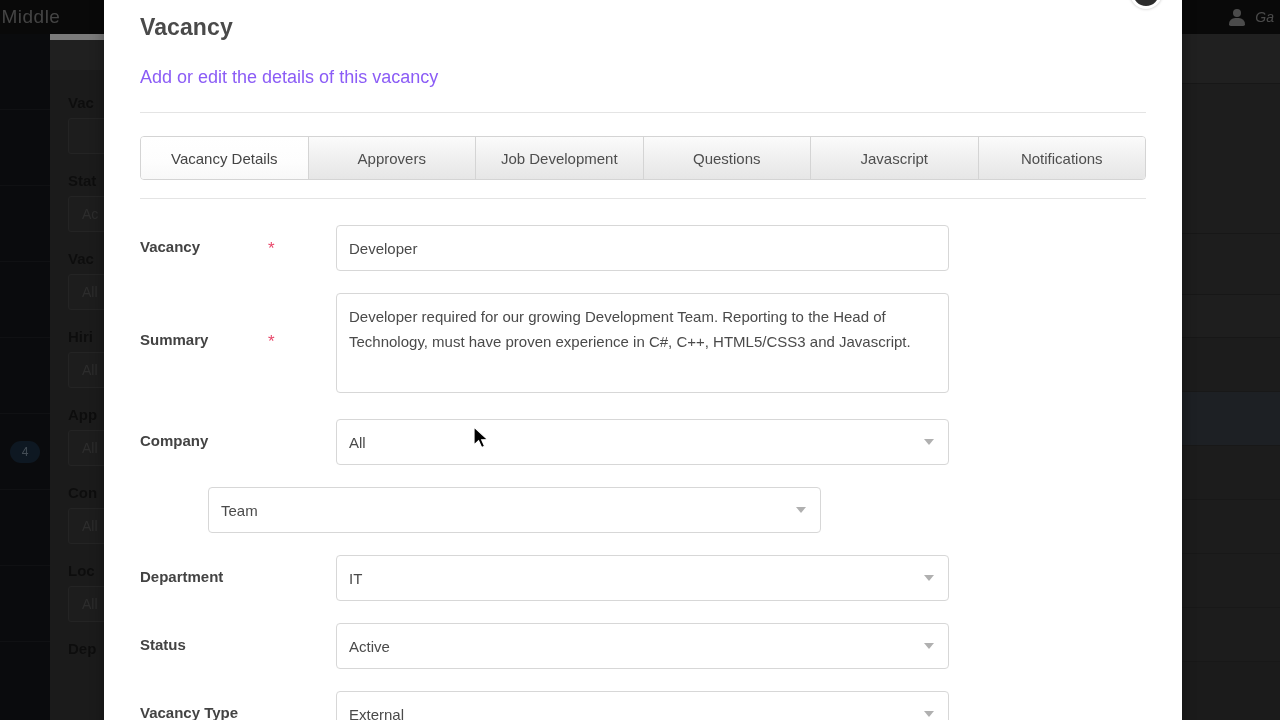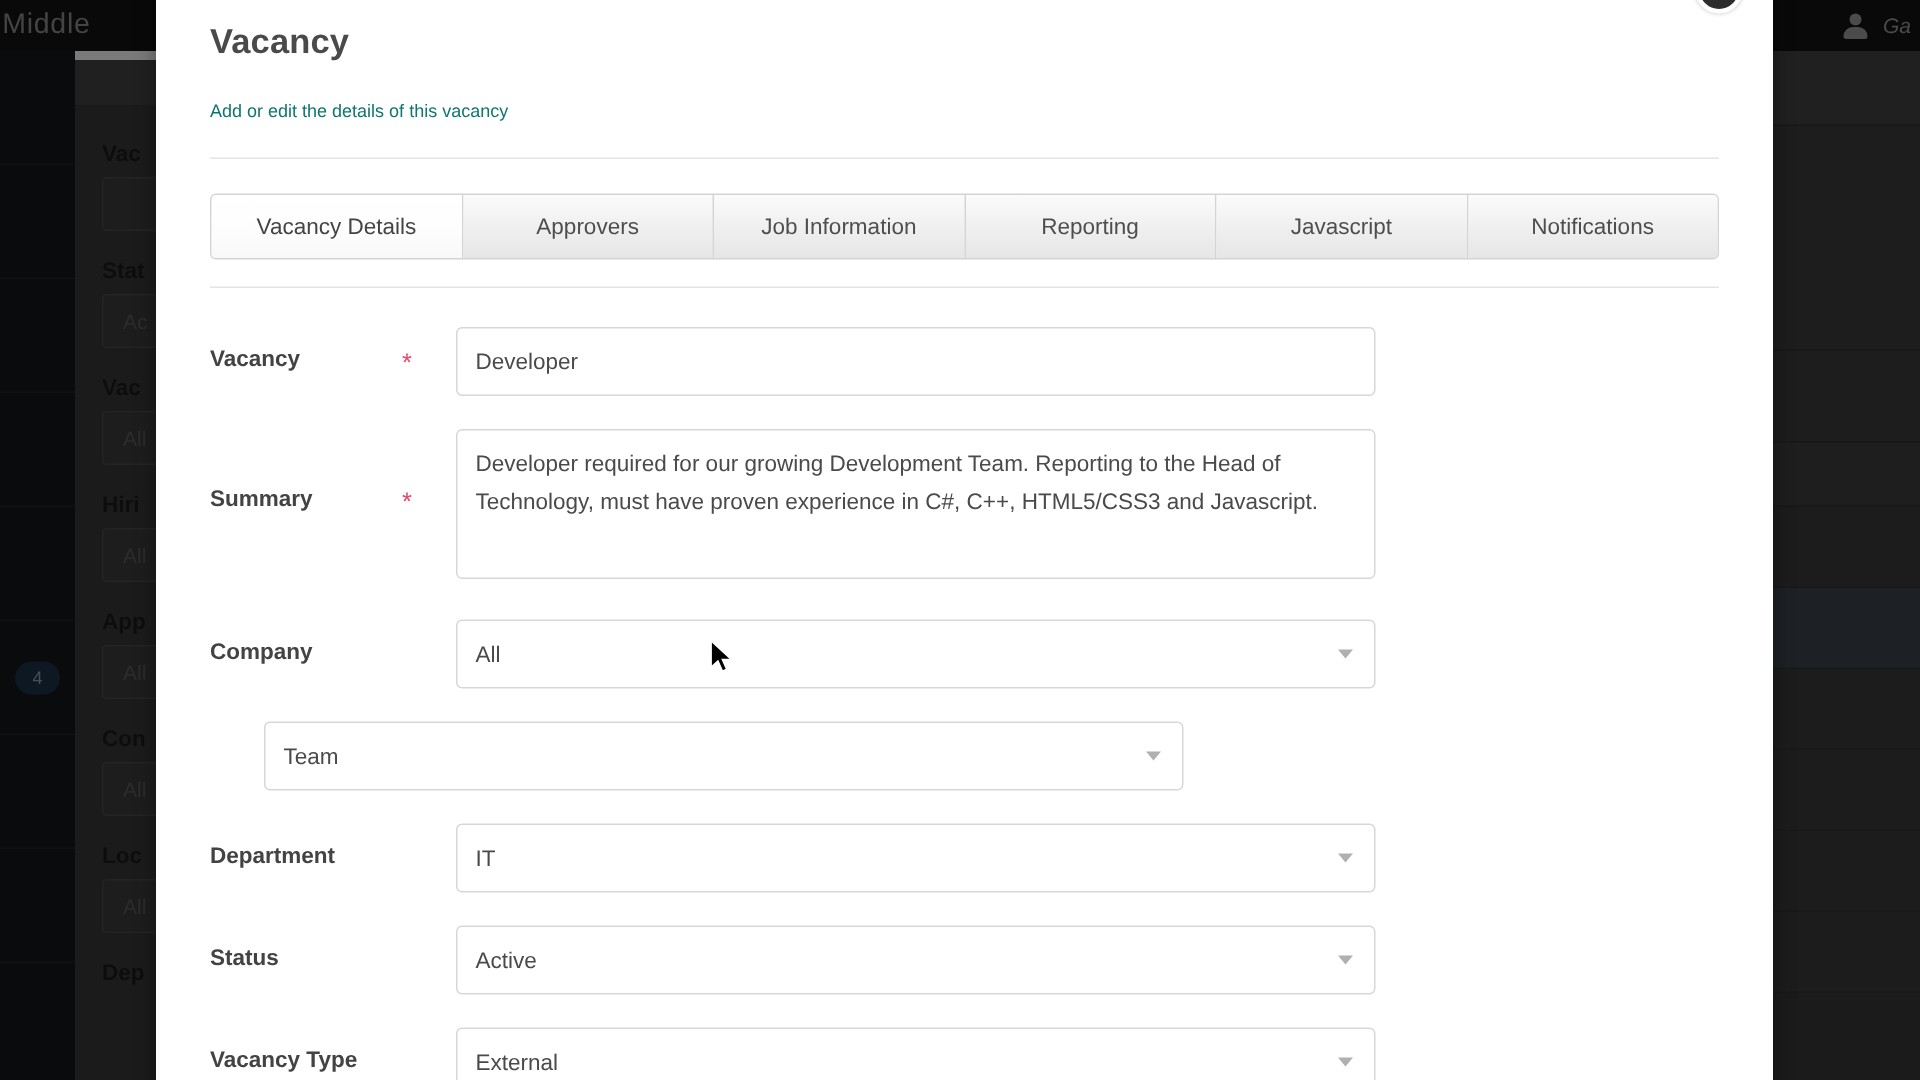--- a/index.html
+++ b/index.html
@@ -115,21 +115,21 @@
     background: #ffffff;
     border-radius: 6px;
     box-shadow: 0 3px 14px rgba(0,0,0,0.35);
     overflow: hidden;
   }
   .modal-inner { padding: 32px 36px 0 36px; }
   .modal-title {
     font-size: 23px; font-weight: bold; color: #4a4a4a; letter-spacing: .1px;
   }
   .modal-subtitle {
-    margin-top: 26px; font-size: 12px; color: #0f766e;
+    margin-top: 26px; font-size: 18px; color: #8b5cf6;
   }
   .modal-hr { margin-top: 24px; border-top: 1px solid #e4e4e4; }
 
   .close-btn {
     position: absolute; top: -5px; right: 20px;
     width: 32px; height: 32px; border-radius: 50%;
     background: #2c2c2c;
     border: 3px solid #ffffff;
     display: flex; align-items: center; justify-content: center;
     cursor: pointer;
@@ -162,21 +162,21 @@
   .form-row { display: flex; margin-bottom: 22px; }
   .form-label {
     width: 128px; flex: none;
     font-size: 15px; font-weight: bold; color: #434343;
     padding-top: 13px;
   }
   .req {
     width: 36px; flex: none; color: #e8476a; font-size: 17px;
     padding-top: 14px;
   }
-  .field-wrap { width: 613px; position: relative; }
+  .field-wrap { width: 613px; position: relative; margin-left: 32px; }
   .text-input {
     width: 100%; height: 46px;
     border: 1px solid #d7d7d7; border-radius: 4px;
     background: #ffffff;
     font-family: "Liberation Sans", sans-serif;
     font-size: 15px; color: #4a4a4a;
     padding: 0 12px;
     outline: none;
   }
   .textarea-input {
@@ -290,22 +290,22 @@
   </div>
 
   <div class="modal-inner">
     <div class="modal-title">Vacancy</div>
     <div class="modal-subtitle">Add or edit the details of this vacancy</div>
     <div class="modal-hr"></div>
 
     <div class="tabs">
       <div class="tab active">Vacancy Details</div>
       <div class="tab">Approvers</div>
-      <div class="tab">Job Information</div>
-      <div class="tab">Reporting</div>
+      <div class="tab">Job Development</div>
+      <div class="tab">Questions</div>
       <div class="tab">Javascript</div>
       <div class="tab">Notifications</div>
     </div>
     <div class="tabs-underline"></div>
 
     <div class="form">
 
       <div class="form-row">
         <div class="form-label">Vacancy</div>
         <div class="req">*</div>

